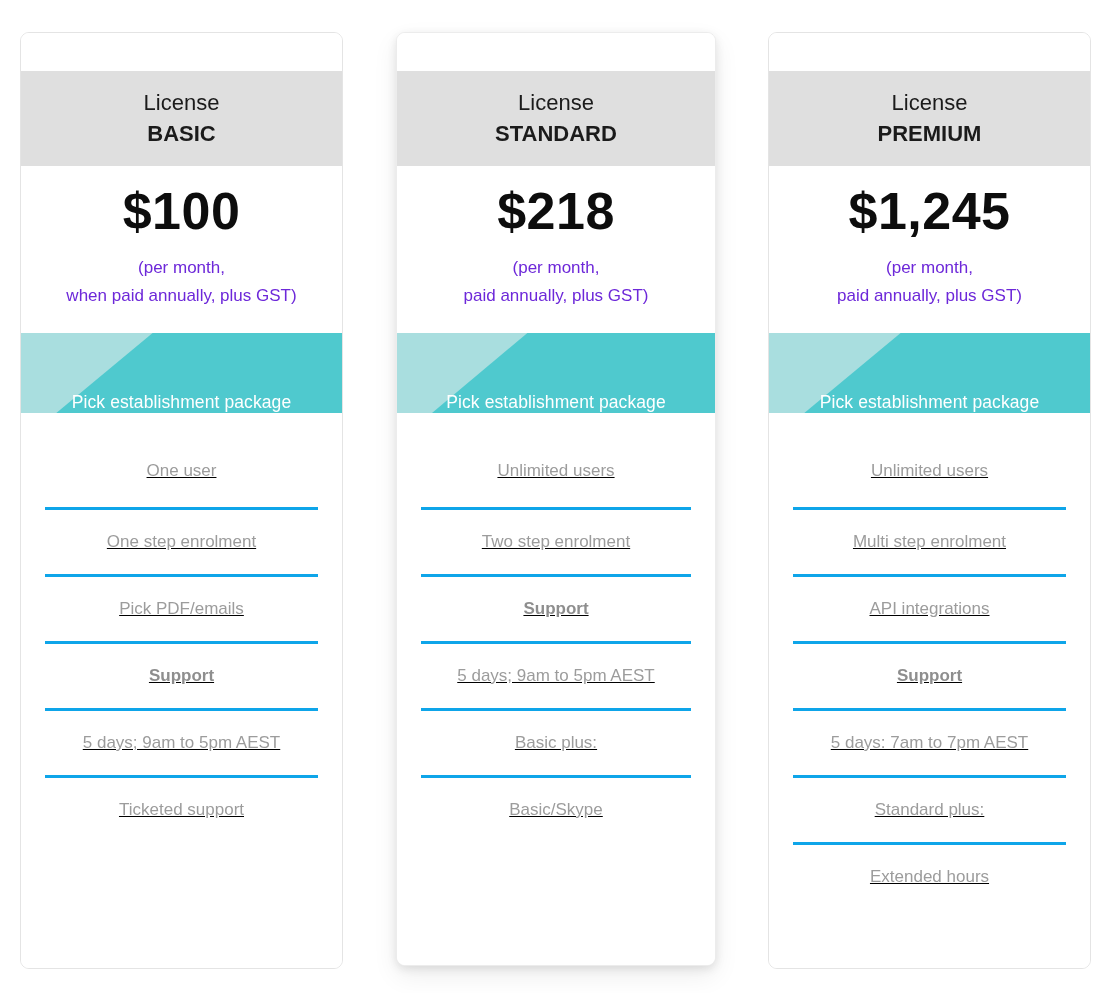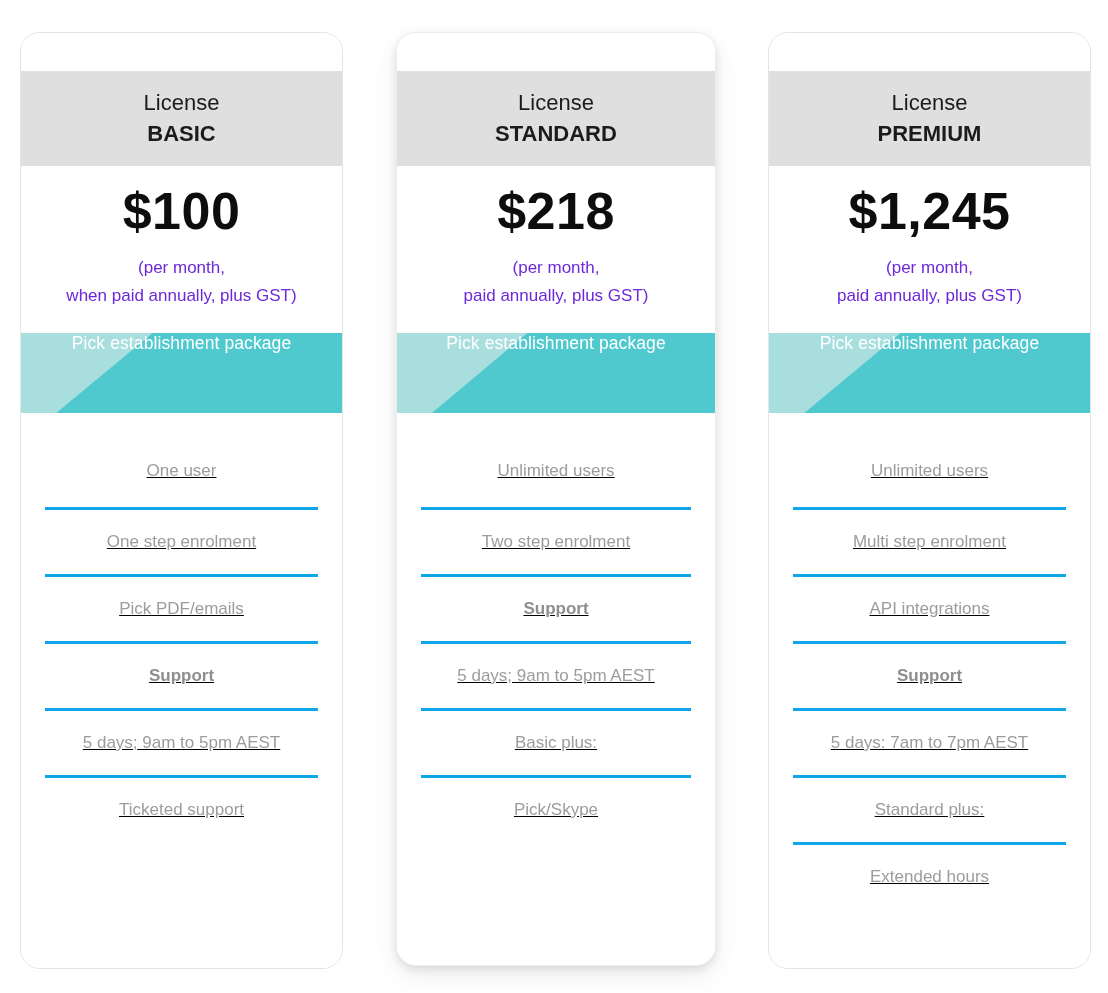--- a/index.html
+++ b/index.html
@@ -15,21 +15,21 @@
   #pricing-table {
     position: relative;
     width: 1108px;
     height: 993px;
     background: #ffffff;
   }
 
   .card {
     position: absolute;
     background: #ffffff;
-    border-radius: 20px;
+    border-radius: 9px;
     display: flex;
     flex-direction: column;
     overflow: hidden;
   }
 
   
   .card.flat {
     border: 1px solid #e4e4e4;
   }
 
@@ -92,21 +92,21 @@
     font-weight: 400;
   }
 
   
   .cta-band {
     position: relative;
     height: 80px;
     flex: 0 0 auto;
     background: #4fc9ce;
     display: flex;
-    align-items: flex-start;
+    align-items: flex-end;
     justify-content: center;
     overflow: hidden;
     cursor: pointer;
   }
   .cta-band .diagonal {
     position: absolute;
     inset: 0;
     background: #a9dedf;
     clip-path: polygon(0 0, 41% 0, 11% 100%, 0 100%);
     pointer-events: none;
@@ -205,21 +205,21 @@
       <div class="diagonal"></div>
       <span class="cta-label">Pick establishment package</span>
     </div>
 
     <div class="features">
       <div class="feature-row first">Unlimited users</div>
       <div class="feature-row">Two step enrolment</div>
       <div class="feature-row bold">Support</div>
       <div class="feature-row">5 days; 9am to 5pm AEST</div>
       <div class="feature-row">Basic plus:</div>
-      <div class="feature-row">Pick/Skype</div>
+      <div class="feature-row">Basic/Skype</div>
     </div>
   </div>
 
   <div class="card flat card-3">
     <div class="card-top-spacer"></div>
 
     <div class="card-header">
       <div class="line">License</div>
       <div class="line strong">PREMIUM</div>
     </div>

